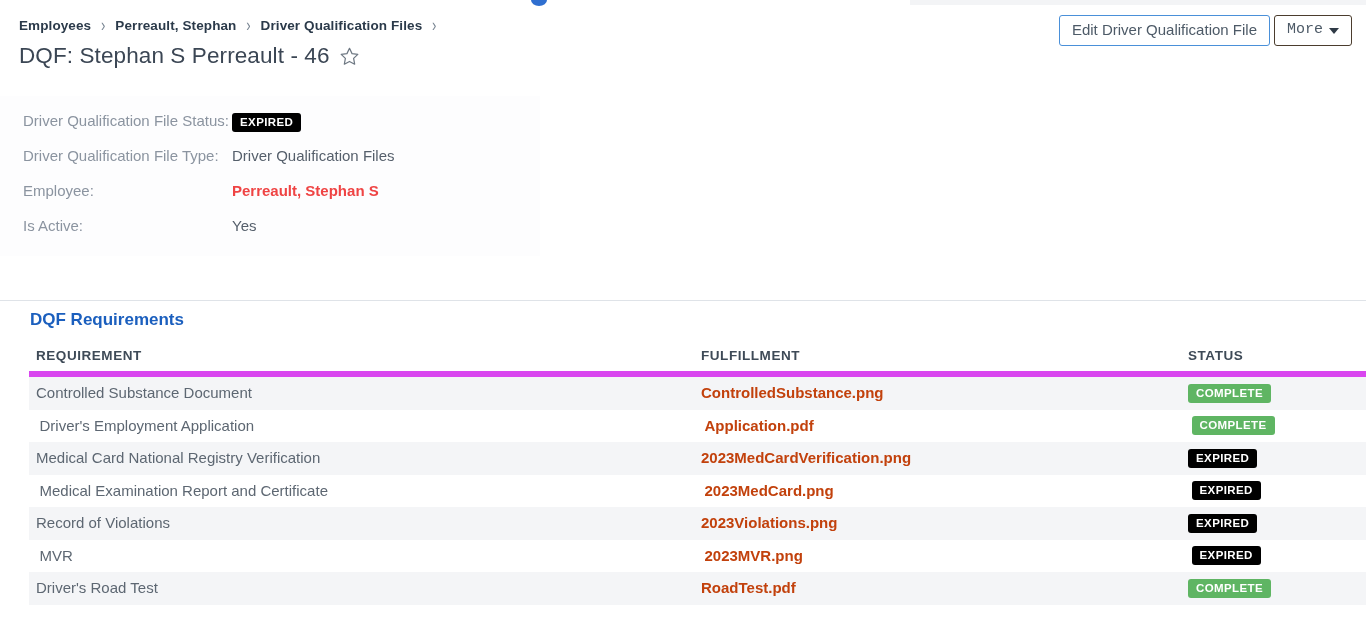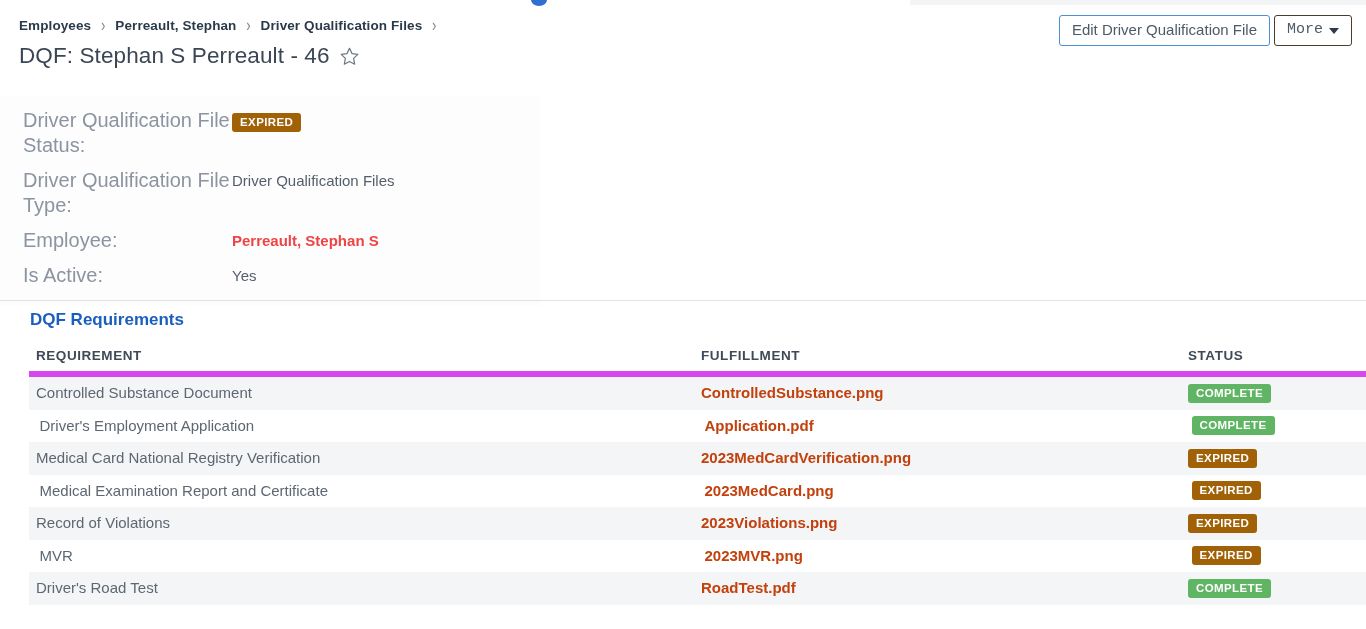--- a/index.html
+++ b/index.html
@@ -146,21 +146,21 @@
   }
   .detail-row {
     display: flex;
     align-items: flex-start;
     margin-bottom: 10px;
   }
   .detail-row:last-child { margin-bottom: 0; }
   .detail-label {
     width: 232px;
     padding-left: 23px;
-    font-size: 20px;
+    font-size: 15px;
     color: #8b94a0;
     line-height: 25px;
   }
   .detail-value {
     font-size: 15px;
     color: #555f6b;
     line-height: 25px;
   }
   .detail-value.link {
     color: #ef4444;
@@ -173,21 +173,21 @@
     display: inline-block;
     font-size: 11.5px;
     font-weight: bold;
     letter-spacing: 0.4px;
     color: #ffffff;
     padding: 3px 8px 4px;
     border-radius: 3px;
     line-height: 12px;
     vertical-align: middle;
   }
-  .badge-expired { background: #a16207; }
+  .badge-expired { background: #000000; }
   .badge-complete { background: #5fb563; }
   .badge-wrap { line-height: 25px; }
 
   
   .divider {
     position: absolute;
     top: 300px; left: 0;
     width: 1366px;
     height: 1px;
     background: #dfe3e8;

